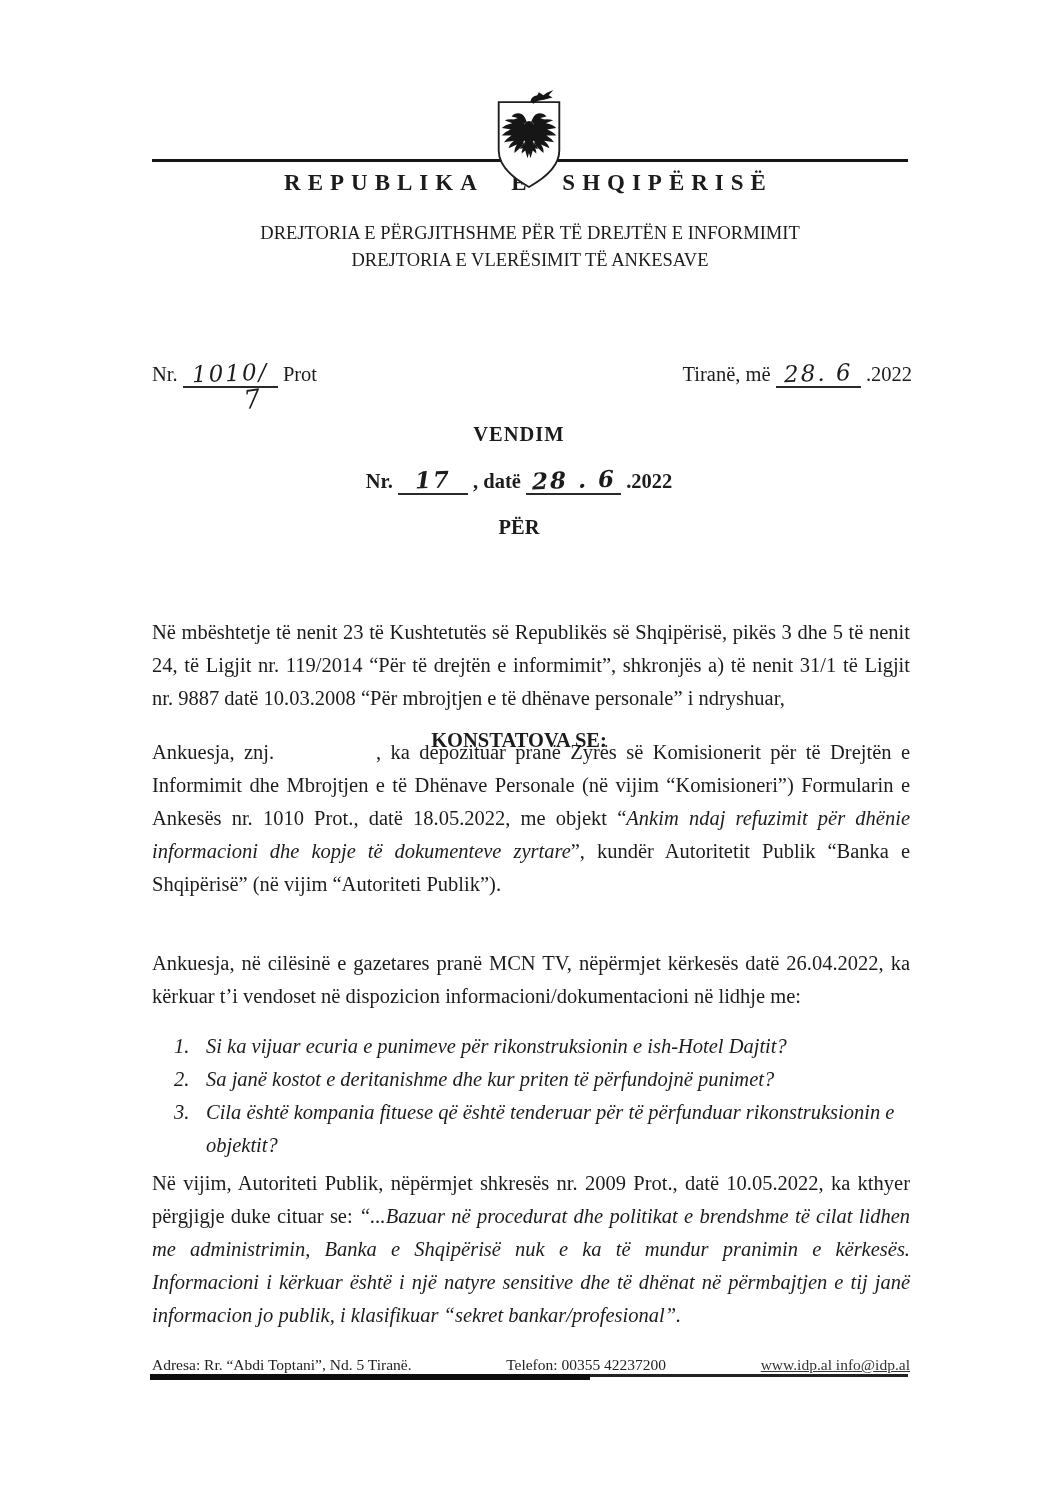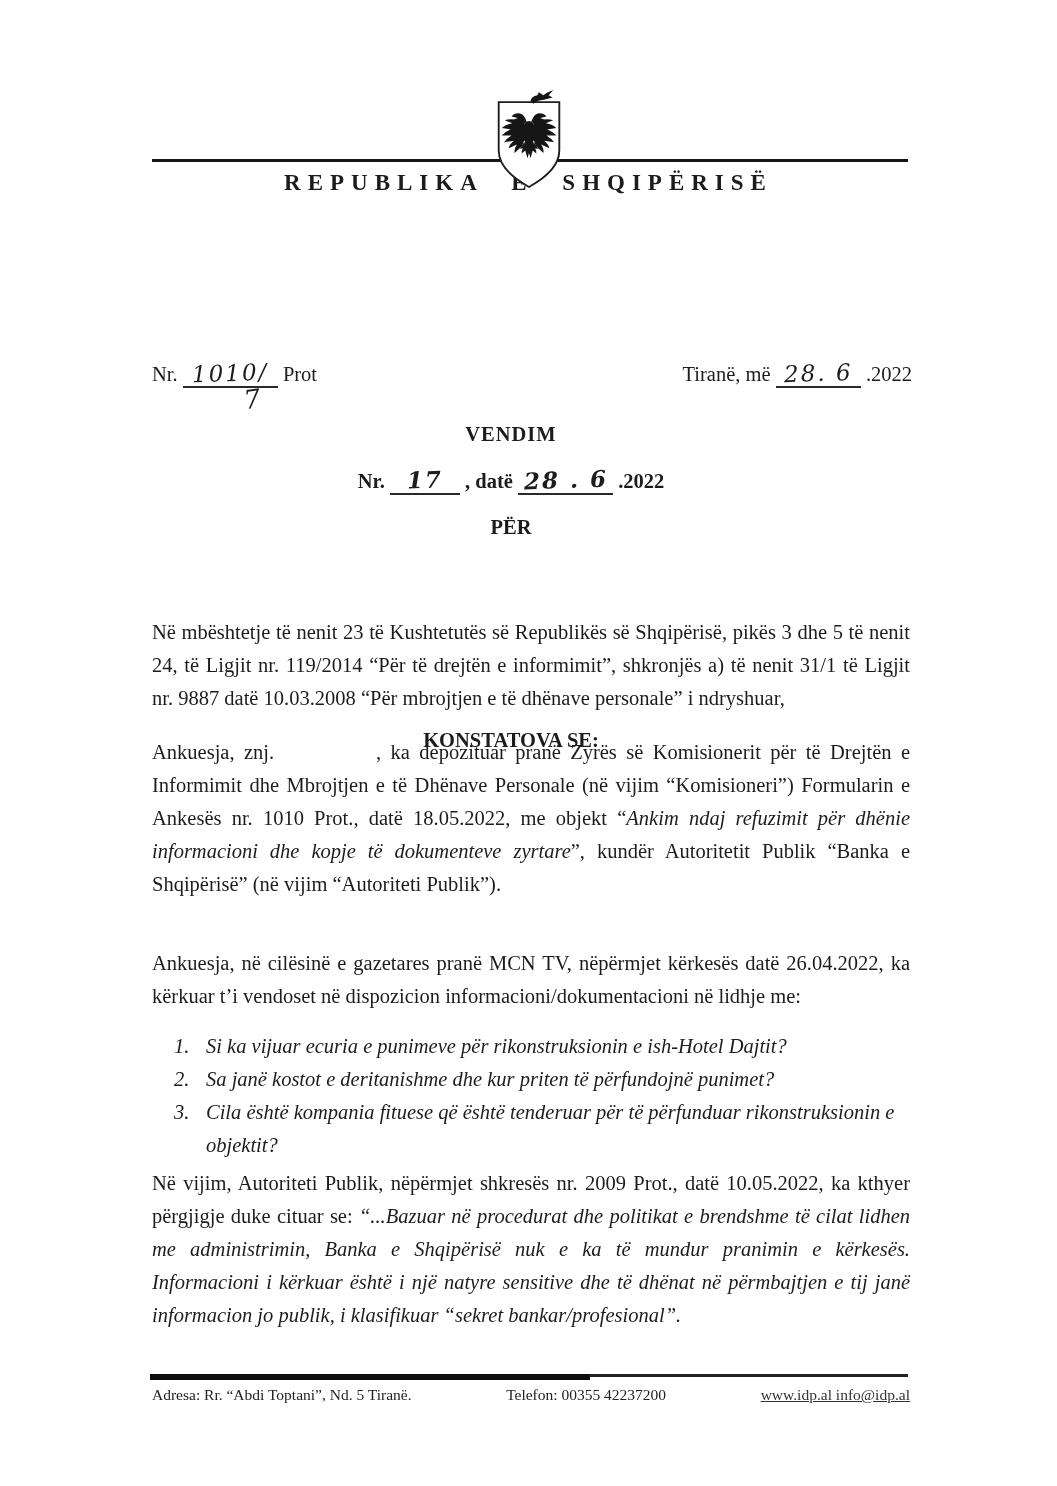--- a/index.html
+++ b/index.html
@@ -22,21 +22,21 @@
   .proto-left{position:absolute;left:0;top:0;}
   .proto-right{position:absolute;right:0;top:0;}
   .field{display:inline-block;border-bottom:2px solid #2a2a2a;text-align:center;}
   .w95{min-width:95px;}
   .w85{min-width:85px;}
   .w70{min-width:70px;}
   .hand{font-family:"DejaVu Serif",serif;font-style:italic;font-size:23px;
     display:inline-block;transform:rotate(-2deg);letter-spacing:2px;}
   .hand7{position:absolute;left:92px;top:24px;font-size:26px;transform:rotate(-8deg);}
   
-  .cline{position:absolute;left:0;width:1022px;text-align:center;font-weight:bold;font-size:20.5px;}
+  .cline{position:absolute;left:8px;width:1022px;text-align:center;font-weight:bold;font-size:20.5px;}
   .vendim{top:423px;letter-spacing:1px;}
   .nrdate{top:466px;}
   .per{top:516px;}
   .subject{top:560px;letter-spacing:0.5px;}
   
   .para{position:absolute;left:152px;width:758px;font-size:20.5px;line-height:33px;
     text-align:justify;}
   .p1{top:616px;}
   .konstatova{top:729px;}
   .p2{top:736px;}
@@ -46,21 +46,21 @@
   .it{font-style:italic;}
   .list{position:absolute;left:174px;top:1030px;width:738px;font-size:20.5px;
     line-height:33px;font-style:italic;}
   .list-item{display:flex;}
   .list-num{width:32px;flex:0 0 32px;}
   .list-text{flex:1;font-style:italic;}
   
   .footline{position:absolute;left:150px;top:1374px;width:758px;height:7px;display:flex;align-items:flex-start;}
   .footline .seg1{width:58%;height:6px;background:#0e0e0e;}
   .footline .seg2{width:42%;height:3px;background:#222222;}
-  .footer{position:absolute;left:152px;top:1386px;width:758px;font-size:15.5px;
+  .footer{position:absolute;left:152px;top:1356px;width:758px;font-size:15.5px;
     display:flex;justify-content:space-between;color:#222;}
   .footer .web{text-decoration:underline;color:#333;}
 </style>
 </head>
 <body>
 
 <div class="page">
 
   <div class="topline"></div>
   <div class="emblem">
@@ -76,20 +76,22 @@
         <path d="M45 68 L55 68 60 84 55 80 52 90 50 83 48 90 45 80 40 84 Z"></path>
         <path d="M44 68 L38 78 42 77 40 82 45 79 Z"></path>
         <path d="M56 68 L62 78 58 77 60 82 55 79 Z"></path>
       </g>
     </svg>
   </div>
 
   <div class="h-republic">REPUBLIKA E SHQIPËRISË</div>
 
   <div class="h-org">
+    <span class="r">DREJTORIA E PËRGJITHSHME PËR TË DREJTËN E INFORMIMIT</span>
+    <span class="r">DREJTORIA E VLERËSIMIT TË ANKESAVE</span>
   </div>
 
   <div class="proto">
     <div class="proto-left">
       <span>Nr.</span>
       <span class="field w95"><span class="hand">1010/</span></span>
       <span>Prot</span>
       <span class="hand hand7">7</span>
     </div>
     <div class="proto-right">

